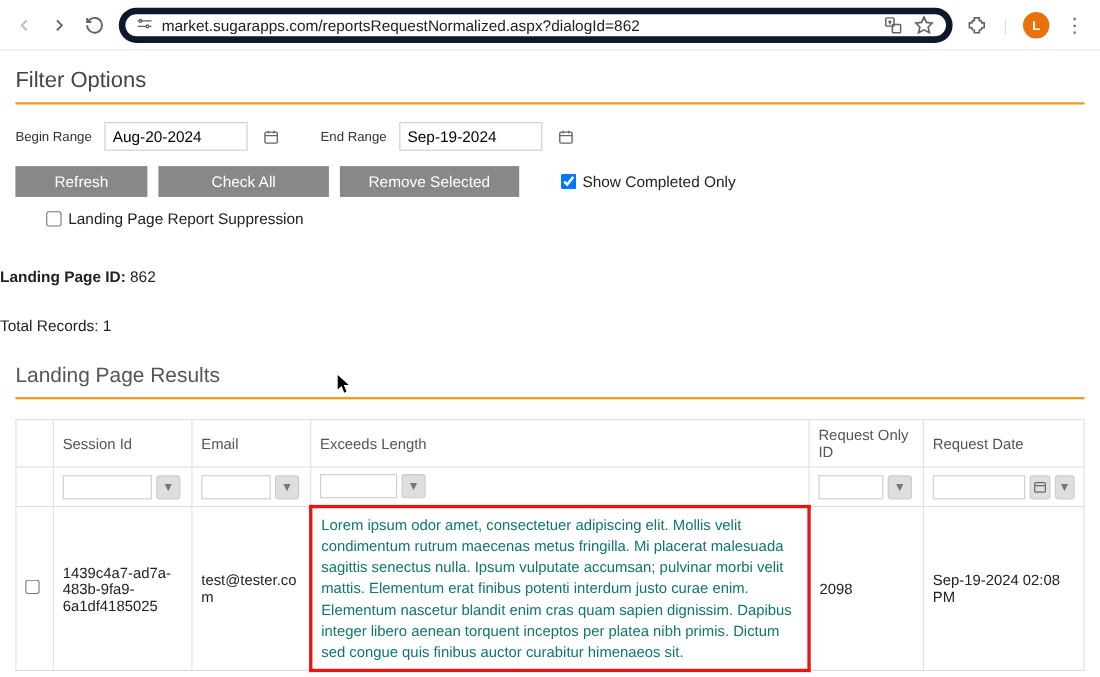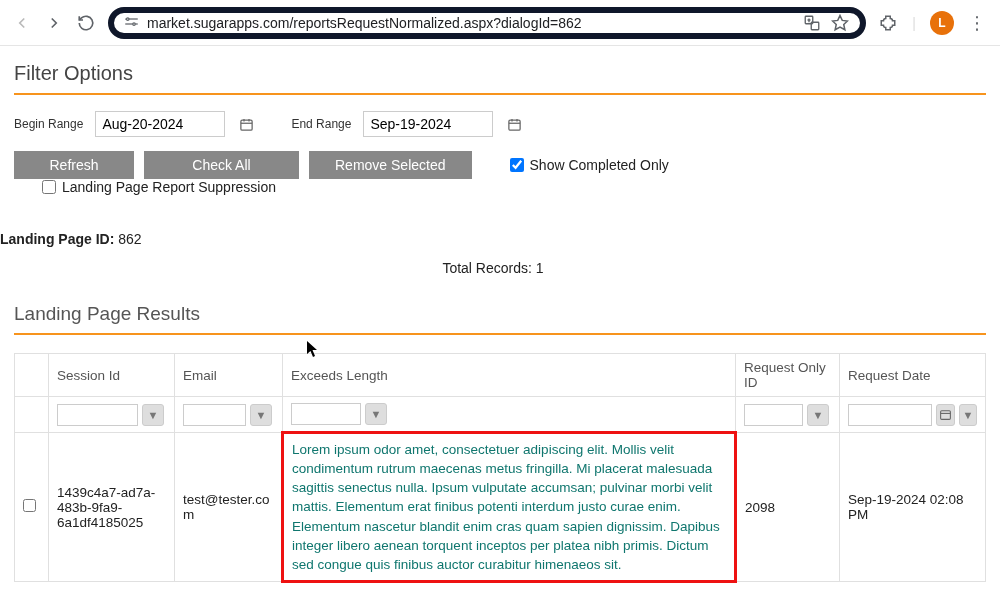--- a/index.html
+++ b/index.html
@@ -19,21 +19,21 @@
 
   
   .page { padding: 0 14px; }
   .section-title { font-size: 20px; color: #444; padding: 16px 0 8px 0; border-bottom: 2px solid #f7941d; margin-bottom: 16px; }
 
   .filter-row { display: flex; align-items: center; gap: 12px; margin-bottom: 14px; flex-wrap: wrap; }
   .filter-label { font-size: 12px; color: #333; }
   .date-input { width: 130px; height: 26px; border: 1px solid #ccc; padding: 0 6px; font-size: 14px; }
   .cal-icon { width: 18px; height: 18px; display: inline-flex; align-items: center; justify-content: center; color: #5f6368; font-size: 15px; }
 
-  .btn-row { display: flex; align-items: center; gap: 10px; }
+  .btn-row { display: flex; align-items: center; gap: 10px; margin-bottom: 12px; }
   .btn { background: #888; color: #fff; border: none; height: 28px; padding: 0 26px; font-size: 14px; cursor: pointer; min-width: 120px; }
   .btn.sm { min-width: 120px; }
   .btn.md { min-width: 155px; }
   .check-label { display: flex; align-items: center; gap: 6px; font-size: 14px; padding-left: 28px; }
   .check-label input { width: 14px; height: 14px; }
 
   .info-block { margin: 14px 0 8px 0; font-size: 14px; line-height: 1.5; }
   .info-block b { font-weight: bold; }
 
   .results-title { font-size: 19px; color: #555; padding: 16px 0 8px 0; border-bottom: 2px solid #f7941d; margin: 8px 0 18px 0; }
@@ -158,21 +158,21 @@
   <label class="check-label" style="margin-bottom:10px;">
     <input type="checkbox" style="">
     <span>Landing Page Report Suppression</span>
   </label>
 
   <div class="info-block" style="margin-left:-14px; margin-top:34px;">
     <div>
       <b>Landing Page ID:</b>
       <span>862</span>
     </div>
-    <div style="margin-top:8px;text-align:center;">
+    <div style="margin-top:24px;">
       <span>Total Records:</span>
       <span>1</span>
     </div>
   </div>
 
   <div class="results-title">Landing Page Results</div>
 
   <table class="tbl">
     <colgroup>
       <col class="col-chk">

